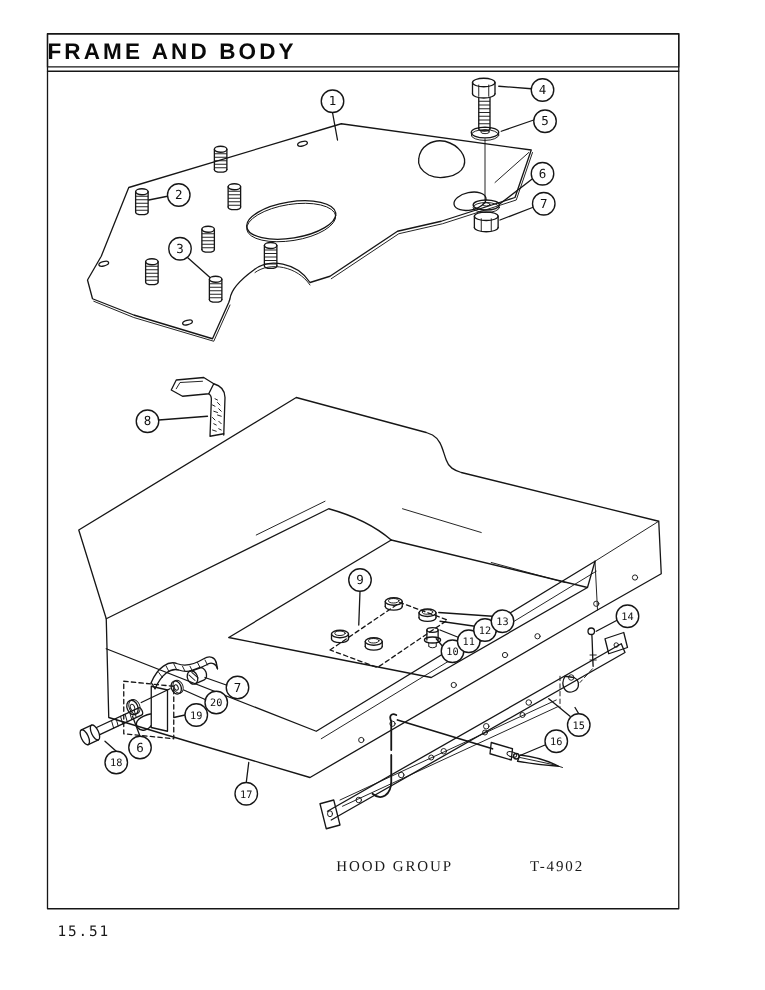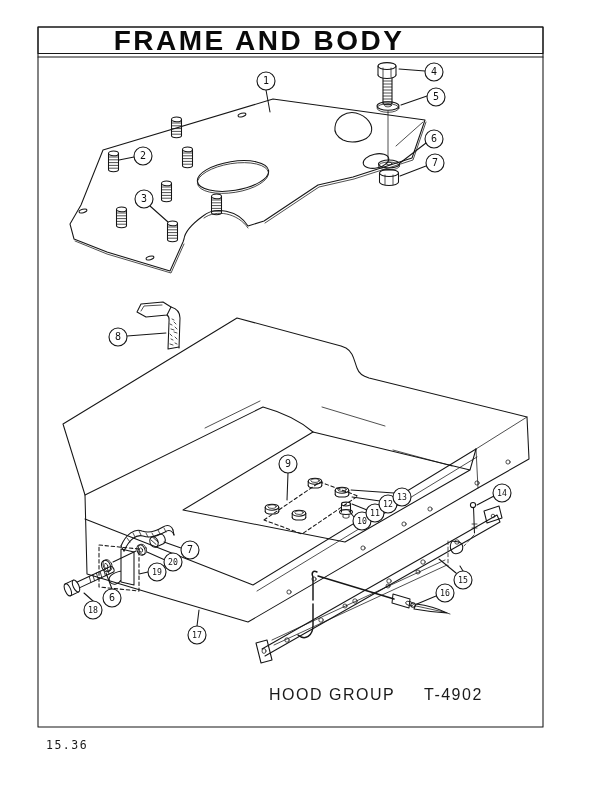--- a/index.html
+++ b/index.html
@@ -1,22 +1,22 @@
 <!DOCTYPE html>
 <html><head>
 <meta charset="utf-8">
 <style>
   html,body{margin:0;padding:0;background:#ffffff;}
   .sheet{position:relative;width:612px;height:792px;background:#fff;overflow:hidden;
          font-family:"Liberation Sans",sans-serif;color:#111;}
   .sheet svg{position:absolute;left:0;top:0;}
   .overlay{position:absolute;white-space:pre;}
-  .title-text{left:38px;top:29px;width:442px;height:24px;line-height:24px;text-align:center;
-      font-family:"Liberation Sans",sans-serif;font-weight:700;font-size:28px;letter-spacing:2.5px;color:#0a0a0a;}
-  .caption{font-family:Liberation Sans, sans-serif;font-size:16px;letter-spacing:1.5px;color:#1a1a1a;}
+  .title-text{left:38px;top:29px;width:442px;height:24px;line-height:24px;
+      font-family:"Liberation Sans",sans-serif;font-weight:700;font-size:18px;letter-spacing:2.5px;color:#0a0a0a;}
+  .caption{font-family:Liberation Serif, serif;font-size:12px;letter-spacing:1.5px;color:#1a1a1a;}
   .cap-left{left:269px;top:686px;}
   .cap-right{left:424px;top:686px;}
   .page-num{left:46px;top:738px;font-family:"DejaVu Sans Mono",monospace;font-size:11.5px;letter-spacing:1.5px;color:#1a1a1a;}
   .ln{stroke:#161616;fill:none;stroke-width:1.05;stroke-linecap:round;stroke-linejoin:round;}
   .thin{stroke-width:.75;}
   .thick{stroke-width:1.45;}
   .dash{stroke-dasharray:3.5,2.6;}
   .co-circle{fill:#fff;stroke:#161616;stroke-width:1.1;}
   .co-num{font-family:"DejaVu Sans Mono",monospace;font-size:10px;fill:#111;text-anchor:middle;}
   .co-num2{font-size:8.2px;}
@@ -317,15 +317,15 @@
     <g>
           <circle class="co-circle" cx="190" cy="550" r="9"></circle>
           <text class="co-num" x="190" y="553.4">7</text>
         </g>
   </g>
 </svg>
 
   <div class="overlay title-text">FRAME AND BODY</div>
   <div class="overlay caption cap-left">HOOD GROUP</div>
   <div class="overlay caption cap-right">T-4902</div>
-  <div class="overlay page-num">15.36</div>
+  <div class="overlay page-num">15.51</div>
 
 </div>
 
 </body></html>

